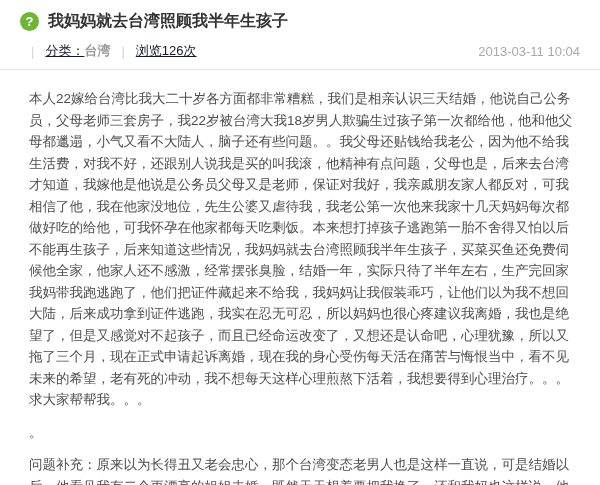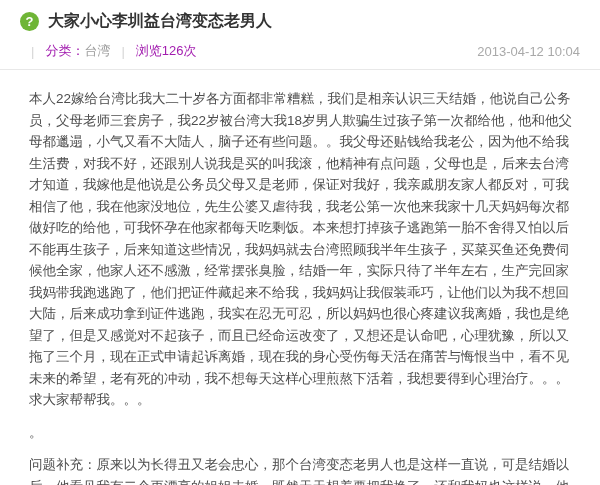--- a/index.html
+++ b/index.html
@@ -44,22 +44,22 @@
     font-size: 13px;
     color: #9b9b9b;
     white-space: nowrap;
   }
   .username {
     color: #3a6ea5;
     text-decoration: none;
     cursor: pointer;
   }
   .sep { margin: 0 11px; color: #d5d5d5; }
-  .meta-item { color: #a21caf; }
-  .category { text-decoration: none; color: #9b9b9b; cursor: pointer; }
+  .meta-item { color: #0f172a; text-decoration: underline; }
+  .category { text-decoration: none; color: #9b9b9b; cursor: pointer; font-weight: bold; }
   .timestamp { margin-left: auto; color: #a9a9a9; }
 
   .divider {
     height: 0;
     border-top: 1px solid #e8e8e8;
     margin: 0;
   }
 
   .content {
     padding: 7px 7px 0 18px;
@@ -69,30 +69,30 @@
   }
   .content .para { margin: 11px; }
 </style>
 </head>
 <body>
 
 <div class="page">
 
   <div class="header">
     <span class="q-icon">?</span>
-    <h1 class="title">大家小心李圳益台湾变态老男人</h1>
+    <h1 class="title">我妈妈就去台湾照顾我半年生孩子</h1>
   </div>
 
   <div class="meta">
     <span class="sep">|</span>
     <span class="meta-item">分类：</span>
     <a class="category">台湾</a>
     <span class="sep">|</span>
     <span class="meta-item">浏览126次</span>
-    <span class="timestamp">2013-04-12 10:04</span>
+    <span class="timestamp">2013-03-11 10:04</span>
   </div>
 
   <div class="divider"></div>
 
   <div class="content">
       <div class="para">本人22嫁给台湾比我大二十岁各方面都非常糟糕，我们是相亲认识三天结婚，他说自己公务员，父母老师三套房子，我22岁被台湾大我18岁男人欺骗生过孩子第一次都给他，他和他父母都邋遢，小气又看不大陆人，脑子还有些问题。。我父母还贴钱给我老公，因为他不给我生活费，对我不好，还跟别人说我是买的叫我滚，他精神有点问题，父母也是，后来去台湾才知道，我嫁他是他说是公务员父母又是老师，保证对我好，我亲戚朋友家人都反对，可我相信了他，我在他家没地位，先生公婆又虐待我，我老公第一次他来我家十几天妈妈每次都做好吃的给他，可我怀孕在他家都每天吃剩饭。本来想打掉孩子逃跑第一胎不舍得又怕以后不能再生孩子，后来知道这些情况，我妈妈就去台湾照顾我半年生孩子，买菜买鱼还免费伺候他全家，他家人还不感激，经常摆张臭脸，结婚一年，实际只待了半年左右，生产完回家我妈带我跑逃跑了，他们把证件藏起来不给我，我妈妈让我假装乖巧，让他们以为我不想回大陆，后来成功拿到证件逃跑，我实在忍无可忍，所以妈妈也很心疼建议我离婚，我也是绝望了，但是又感觉对不起孩子，而且已经命运改变了，又想还是认命吧，心理犹豫，所以又拖了三个月，现在正式申请起诉离婚，现在我的身心受伤每天活在痛苦与悔恨当中，看不见未来的希望，老有死的冲动，我不想每天这样心理煎熬下活着，我想要得到心理治疗。。。求大家帮帮我。。。</div>
       <div class="para">。</div>
       <div class="para">问题补充：原来以为长得丑又老会忠心，那个台湾变态老男人也是这样一直说，可是结婚以后，他看见我有二个更漂亮的姐姐未婚，既然天天想着要把我换了，还和我妈也这样说，他真的很让人恶心，又可恶。。。才让我现在更加痛苦。。原来我很向往军人和喜欢枪，认识之初也是聊到这些，台湾有打bb枪的地方，就是穿军装用塑料子弹枪模拟打战的游戏，他说会带我玩，真的是非常酷，那时就是小孩心理。。。现在后悔莫及。。。</div>
     </div>
 

